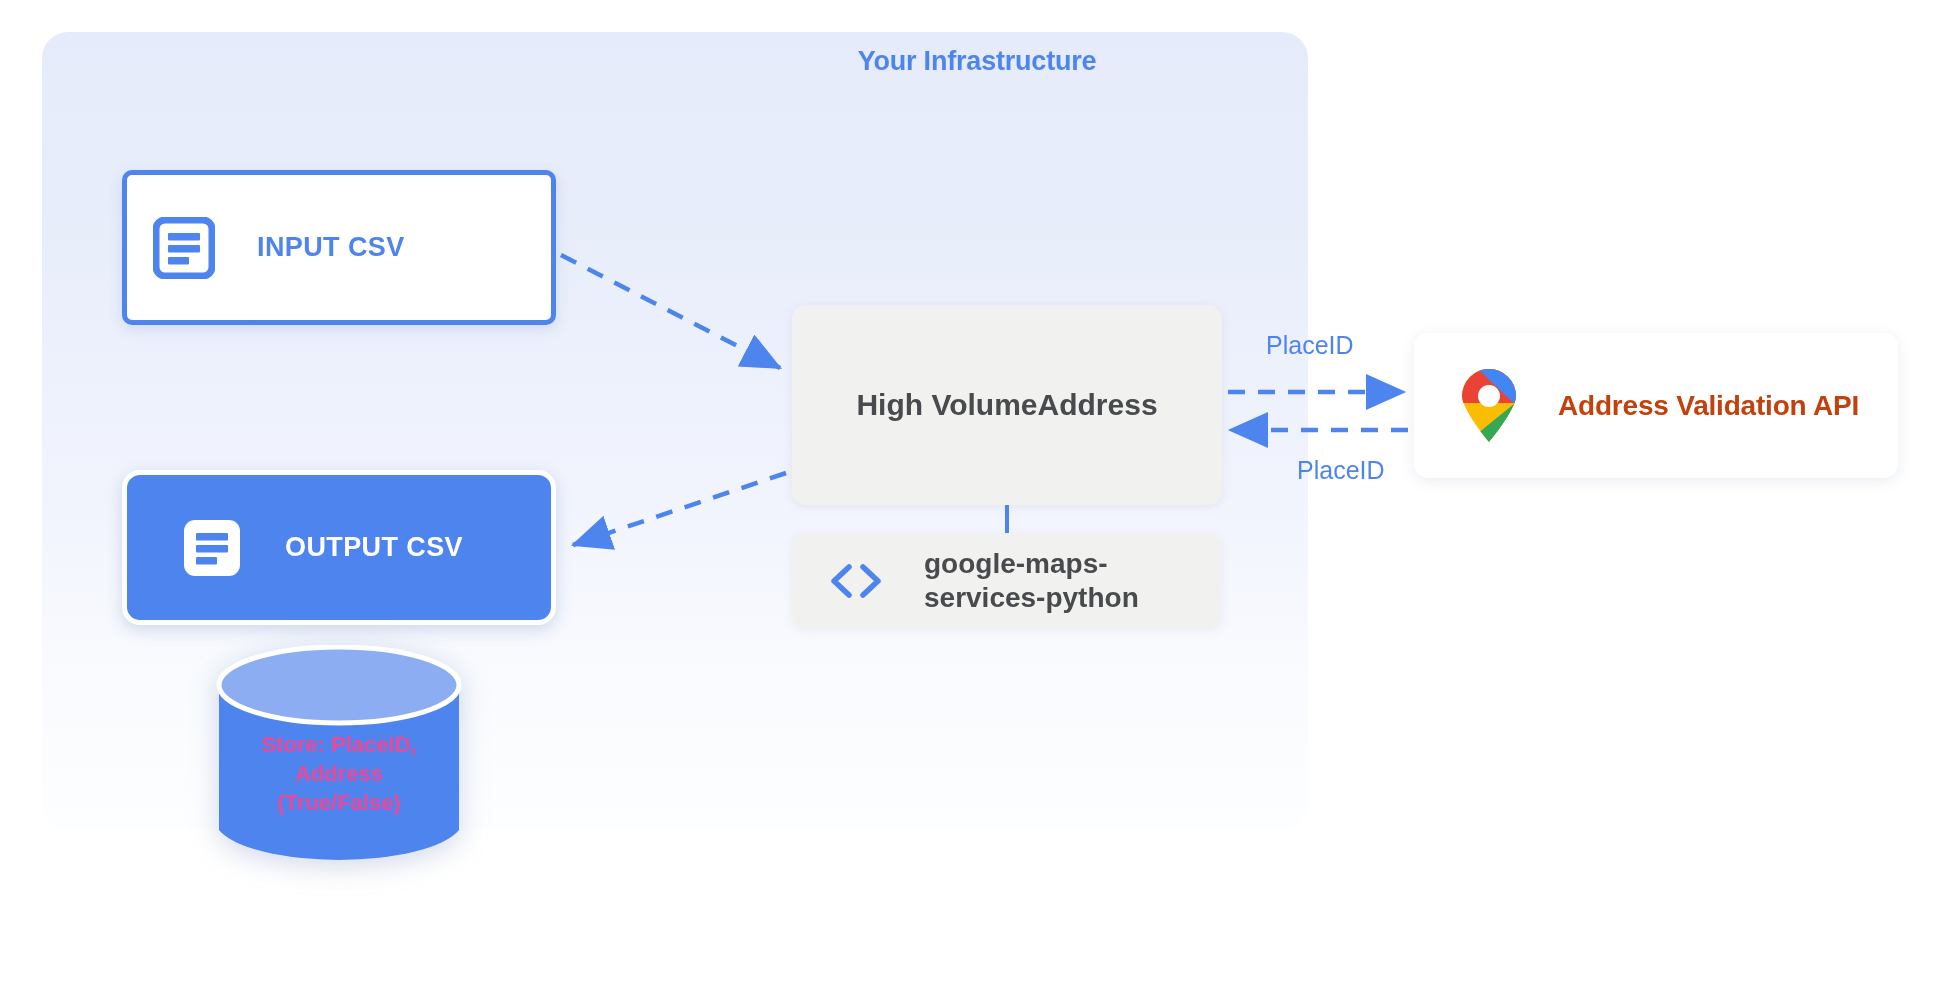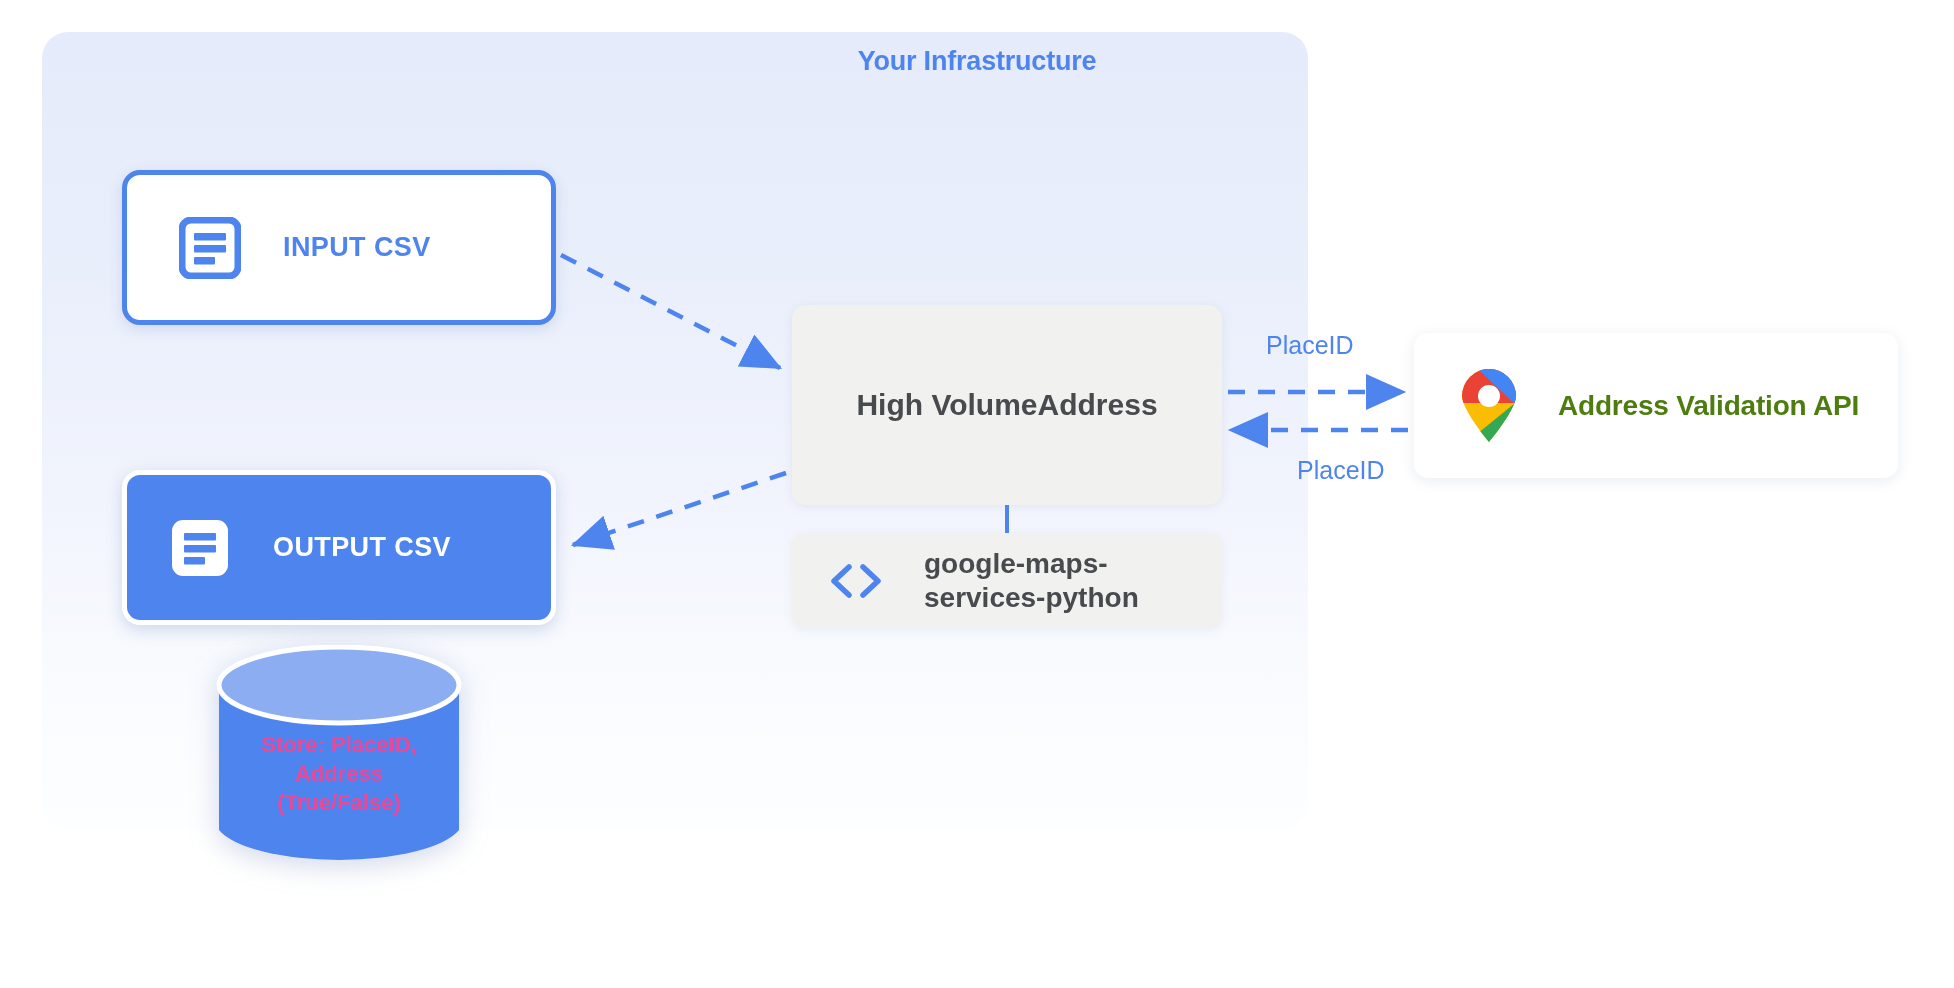--- a/index.html
+++ b/index.html
@@ -54,43 +54,43 @@
   }
 
   
   .input-csv {
     left: 122px;
     top: 170px;
     width: 434px;
     height: 155px;
     background: #ffffff;
     border: 5px solid #4e84ee;
-    border-radius: 18px;
+    border-radius: 10px;
     box-shadow: 0 4px 14px rgba(70, 100, 170, 0.16);
-    padding-left: 52px;
+    padding-left: 26px;
   }
   .input-csv .label {
     font-size: 27px;
     font-weight: bold;
     color: #4e84ee;
     letter-spacing: 0.4px;
     margin-left: 42px;
   }
 
   
   .output-csv {
     left: 122px;
     top: 470px;
     width: 434px;
     height: 155px;
     background: #4e84ee;
     border: 5px solid #ffffff;
     border-radius: 18px;
     box-shadow: 0 5px 16px rgba(70, 100, 170, 0.22);
-    padding-left: 42px;
+    padding-left: 54px;
   }
   .output-csv .label {
     font-size: 27px;
     font-weight: bold;
     color: #ffffff;
     letter-spacing: 0.4px;
     margin-left: 42px;
   }
 
   
@@ -157,21 +157,21 @@
     height: 145px;
     background: #ffffff;
     border-radius: 14px;
     align-items: center;
     padding-left: 44px;
     box-shadow: 0 3px 14px rgba(120, 135, 170, 0.16);
   }
   .api-box .label {
     font-size: 28px;
     font-weight: bold;
-    color: #4d7c0f;
+    color: #c2410c;
     margin-left: 38px;
     letter-spacing: -0.2px;
   }
   .pin-icon { width: 62px; height: 74px; flex: none; }
 
   
   .db {
     position: absolute;
     left: 215px;
     top: 645px;

